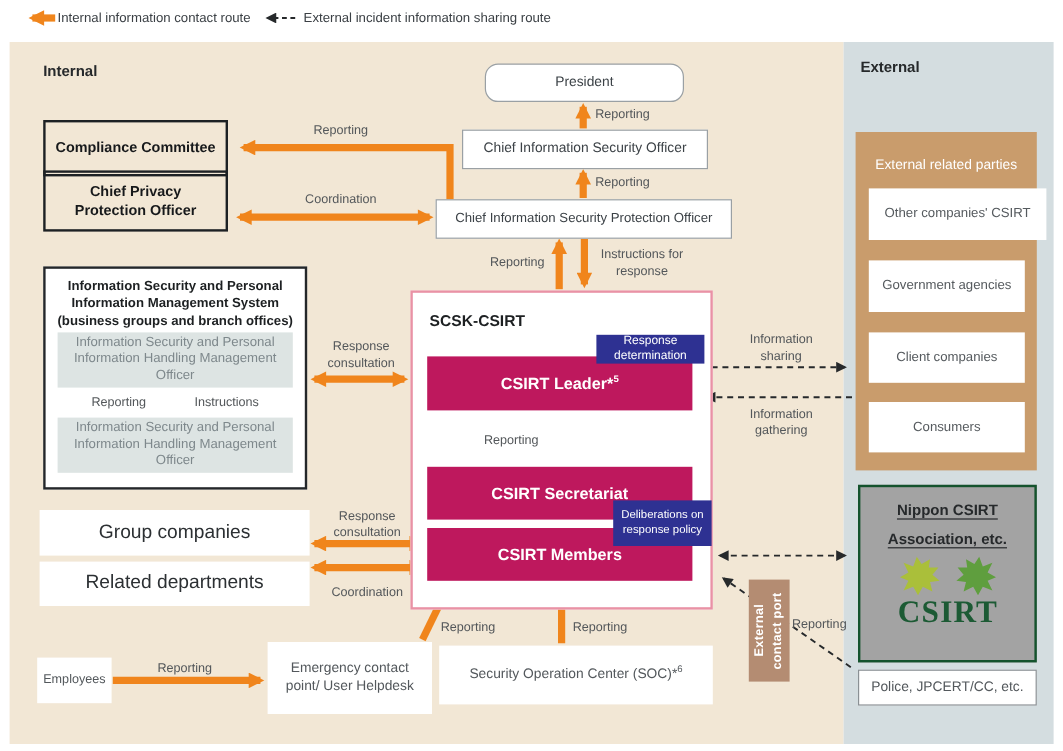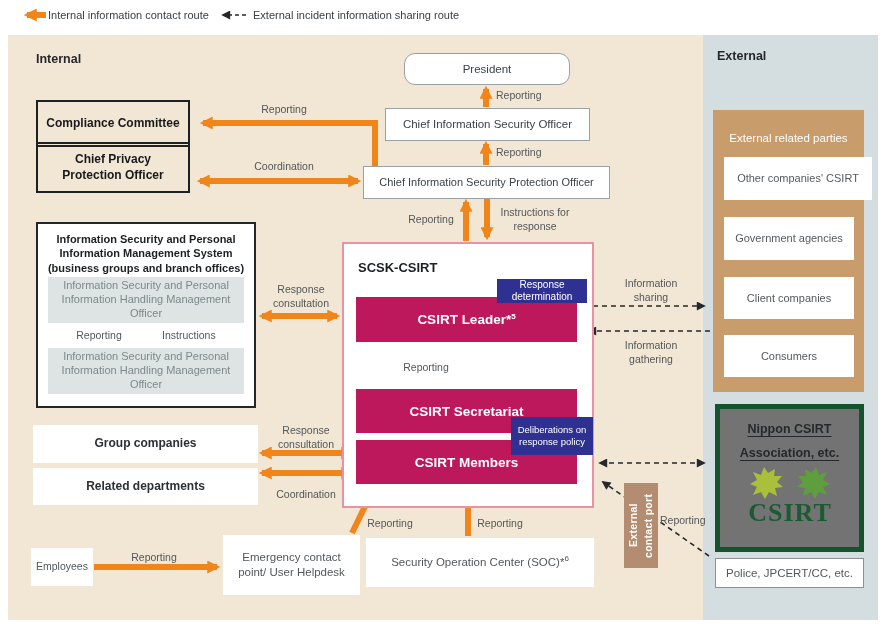--- a/index.html
+++ b/index.html
@@ -13,39 +13,39 @@
   svg.arrows{position:absolute;left:0;top:0;z-index:2;pointer-events:none;}
   .wbox{position:absolute;background:#fff;border:1px solid #9aa0a4;color:#3c4247;
         font-size:11px;display:flex;align-items:center;justify-content:center;
         text-align:center;z-index:3;line-height:1.25;}
   .bbox{position:absolute;background:transparent;border:2px solid #1d2124;color:#17191b;
         font-size:12px;font-weight:bold;display:flex;align-items:center;justify-content:center;
         text-align:center;z-index:3;line-height:1.3;padding:0 6px;box-sizing:border-box;}
   .plain{position:absolute;background:#fff;color:#53585c;font-size:11.5px;
          display:flex;align-items:center;justify-content:center;text-align:center;
          z-index:3;line-height:1.3;}
-  .plain.bold{font-weight:bold;color:#2c3033;font-size:12px;}
+  .plain.bold{font-weight:normal;color:#2c3033;font-size:16px;}
   .isms{position:absolute;background:#fff;border:2px solid #24272a;z-index:3;box-sizing:border-box;}
   .isms-title{padding:8px 7px 0 7px;font-size:11px;font-weight:bold;color:#1d2022;
               text-align:center;line-height:1.3;}
   .graybox{position:absolute;background:#dde4e3;color:#7e888c;font-size:11px;
            display:flex;align-items:center;justify-content:center;text-align:center;
            z-index:3;line-height:1.25;padding:0 8px;box-sizing:border-box;}
   .scsk{position:absolute;background:#fff;border:2px solid #e992a5;z-index:3;box-sizing:border-box;}
   .scsk-title{position:absolute;font-size:13px;font-weight:bold;color:#1d2022;z-index:4;}
   .brownbox{position:absolute;background:#be185d;color:#fff;font-size:13.5px;font-weight:bold;
             display:flex;align-items:center;justify-content:center;z-index:4;text-align:center;}
   .badge{position:absolute;background:#2e3192;color:#fff;display:flex;align-items:center;
          justify-content:center;text-align:center;z-index:5;line-height:1.25;}
   .extparties{position:absolute;background:#c99c6c;z-index:3;}
   .extparties-title{position:absolute;width:100%;text-align:center;color:#fff;font-size:11.5px;z-index:4;}
   .extitem{position:absolute;background:#fff;color:#555a5e;font-size:11px;
            display:flex;align-items:center;justify-content:center;text-align:center;
            z-index:4;line-height:1.3;padding:0 8px;box-sizing:border-box;}
-  .nippon{position:absolute;background:#737373;border:5px solid #14532d;z-index:3;text-align:center;
+  .nippon{position:absolute;background:#a3a3a3;border:2px solid #14532d;z-index:3;text-align:center;
           box-sizing:border-box;}
   .nippon .nl{font-weight:bold;font-size:12.5px;color:#26292b;text-decoration:underline;
               text-underline-offset:3px;display:inline-block;}
   .port{position:absolute;background:#b48c72;z-index:4;display:flex;align-items:center;
         justify-content:center;}
   .port-text{writing-mode:vertical-rl;transform:rotate(180deg);color:#fff;font-weight:bold;
              font-size:10.5px;line-height:1.45;text-align:center;letter-spacing:.3px;}
   .albl{position:absolute;font-size:10.5px;color:#53575a;text-align:center;line-height:1.3;z-index:3;}
   .albl.left{text-align:left;}
   sup{font-size:8px;vertical-align:super;line-height:0;}

